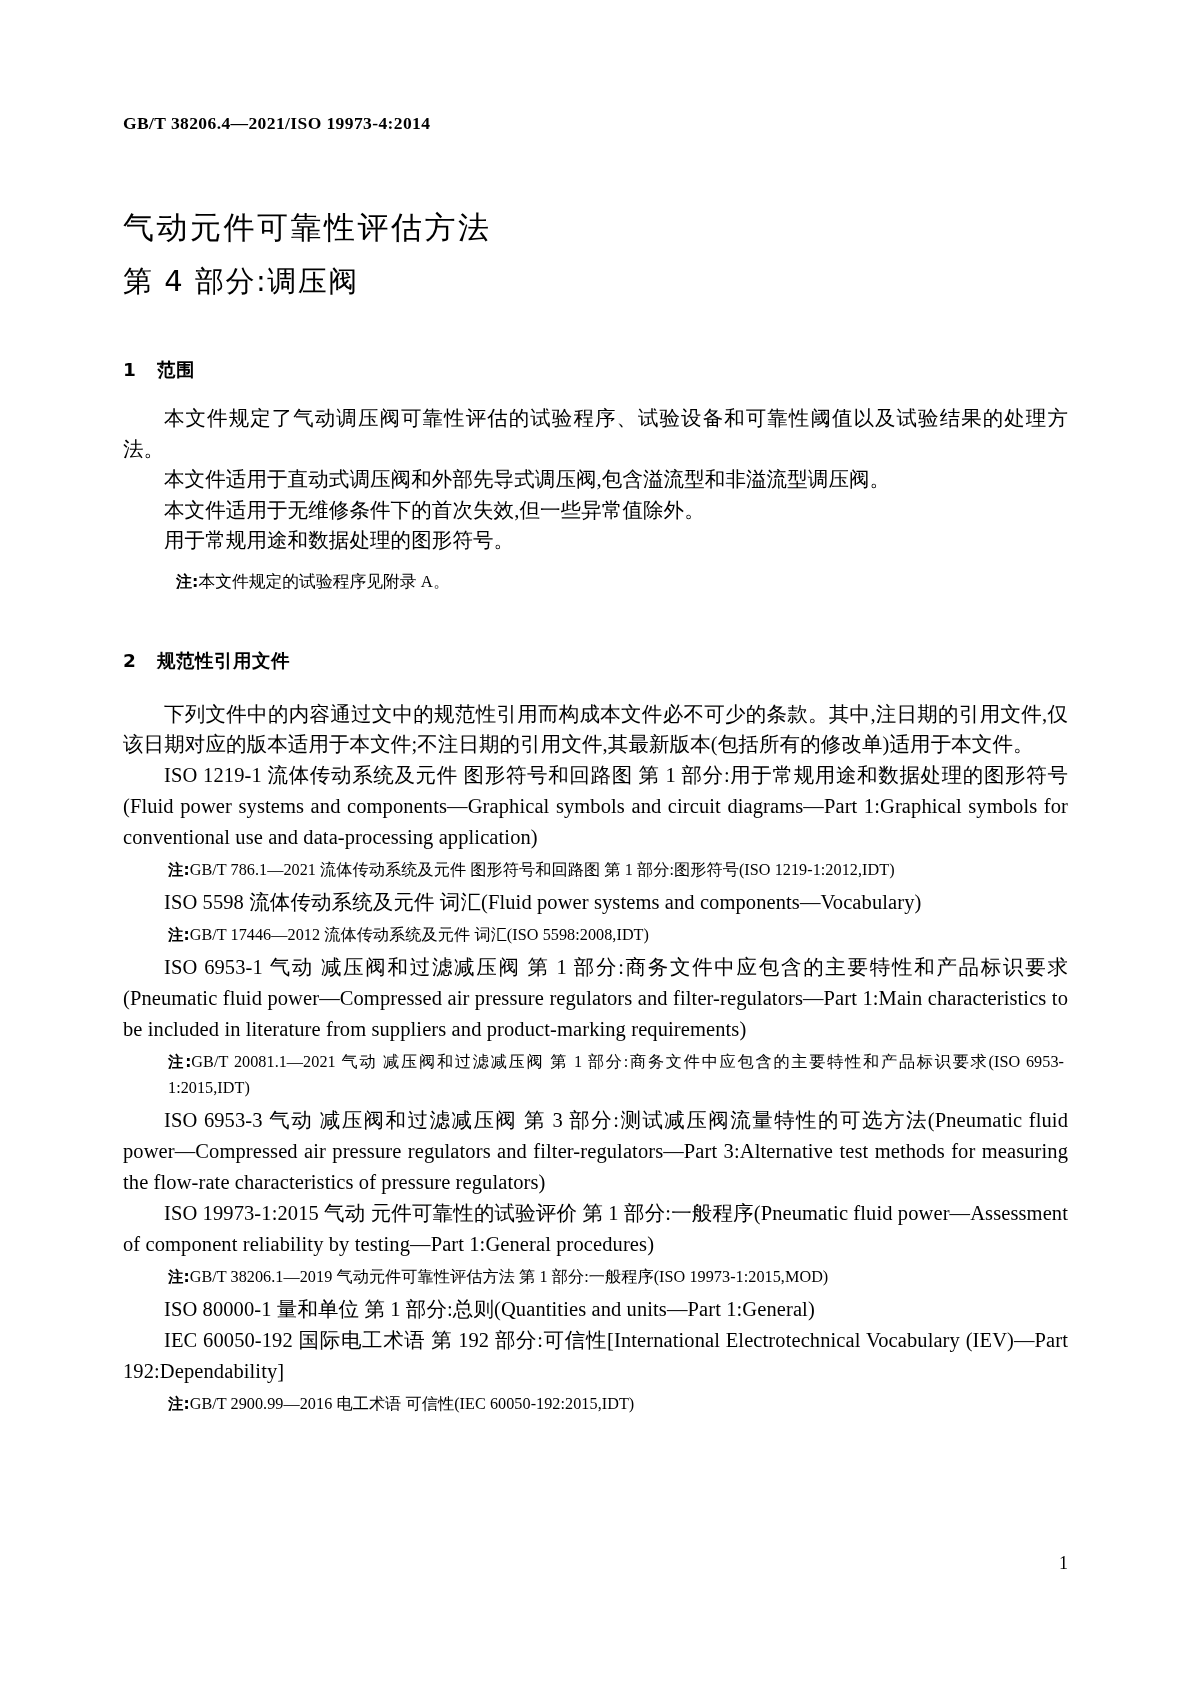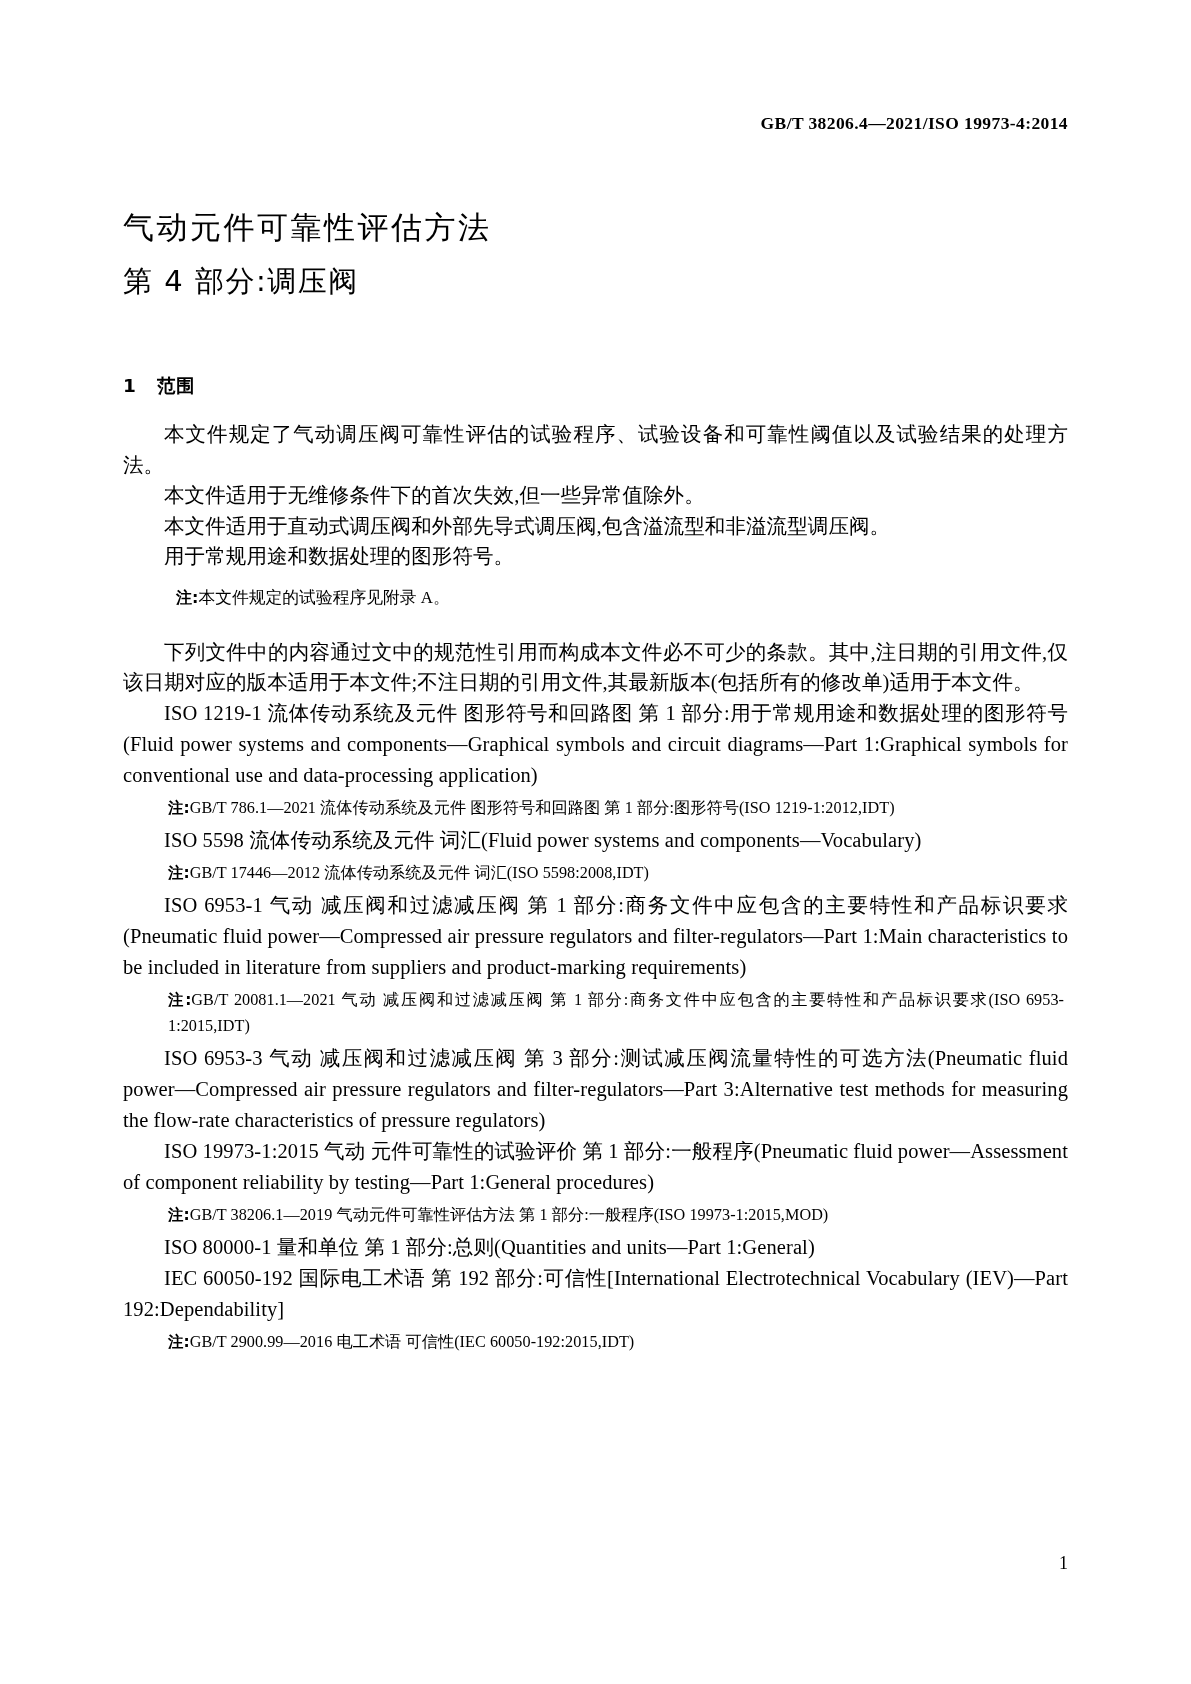--- a/index.html
+++ b/index.html
@@ -22,21 +22,20 @@
     height: 1684px;
     overflow: hidden;
   }
 
   
   .running-header {
     position: absolute;
     left: 123px;
     top: 113px;
     width: 945px;
-    text-align: right;
     font-family: "Liberation Serif", "DejaVu Serif", serif;
     font-weight: bold;
     font-size: 17.5px;
     letter-spacing: 0.4px;
     white-space: nowrap;
   }
 
   
   .title-block {
     position: absolute;
@@ -78,21 +77,21 @@
     font-weight: bold;
     letter-spacing: 0.5px;
     margin: 0;
     padding: 0;
     white-space: nowrap;
   }
   .clause-head .num {
     display: inline-block;
     width: 34px;
   }
-  .sec1-head { margin-top: 16px; }
+  .sec1-head { margin-top: 0; }
   .sec2-head { margin-top: 53px; }
 
   
   .para {
     font-family: "Liberation Serif", "DejaVu Serif", serif;
     font-size: 20.5px;
     line-height: 30.5px;
     margin: 0;
     text-align: justify;
     text-justify: inter-character;
@@ -167,26 +166,29 @@
   </div>
 
   <div class="content">
 
     <div class="clause-head sec1-head">
       <span class="num">1</span><span>范围</span>
     </div>
 
     <div class="block-gap-1">
       <p class="para indent">本文件规定了气动调压阀可靠性评估的试验程序、试验设备和可靠性阈值以及试验结果的处理方法。</p>
+      <p class="para indent">本文件适用于直动式调压阀和外部先导式调压阀,包含溢流型和非溢流型调压阀。</p>
       <p class="para indent">本文件适用于无维修条件下的首次失效,但一些异常值除外。</p>
-      <p class="para indent">本文件适用于直动式调压阀和外部先导式调压阀,包含溢流型和非溢流型调压阀。</p>
       <p class="para indent">用于常规用途和数据处理的图形符号。</p>
       <p class="note-inline"><span class="zhu">注:</span><span>本文件规定的试验程序见附录 A。</span></p>
     </div>
 
+    <div class="clause-head sec2-head">
+      <span class="num">2</span><span>规范性引用文件</span>
+    </div>
 
     <div class="block-gap-2">
 
       <p class="para indent">下列文件中的内容通过文中的规范性引用而构成本文件必不可少的条款。其中,注日期的引用文件,仅该日期对应的版本适用于本文件;不注日期的引用文件,其最新版本(包括所有的修改单)适用于本文件。</p>
 
       <p class="ref-entry">ISO 1219-1  流体传动系统及元件  图形符号和回路图  第 1 部分:用于常规用途和数据处理的图形符号(Fluid power systems and components—Graphical symbols and circuit diagrams—Part 1:Graphical symbols for conventional use and data-processing application)</p>
       <p class="note-small"><span class="zhu">注:</span><span>GB/T 786.1—2021  流体传动系统及元件  图形符号和回路图  第 1 部分:图形符号(ISO 1219-1:2012,IDT)</span></p>
 
       <p class="ref-entry">ISO 5598  流体传动系统及元件  词汇(Fluid power systems and components—Vocabulary)</p>
       <p class="note-small"><span class="zhu">注:</span><span>GB/T 17446—2012  流体传动系统及元件  词汇(ISO 5598:2008,IDT)</span></p>

